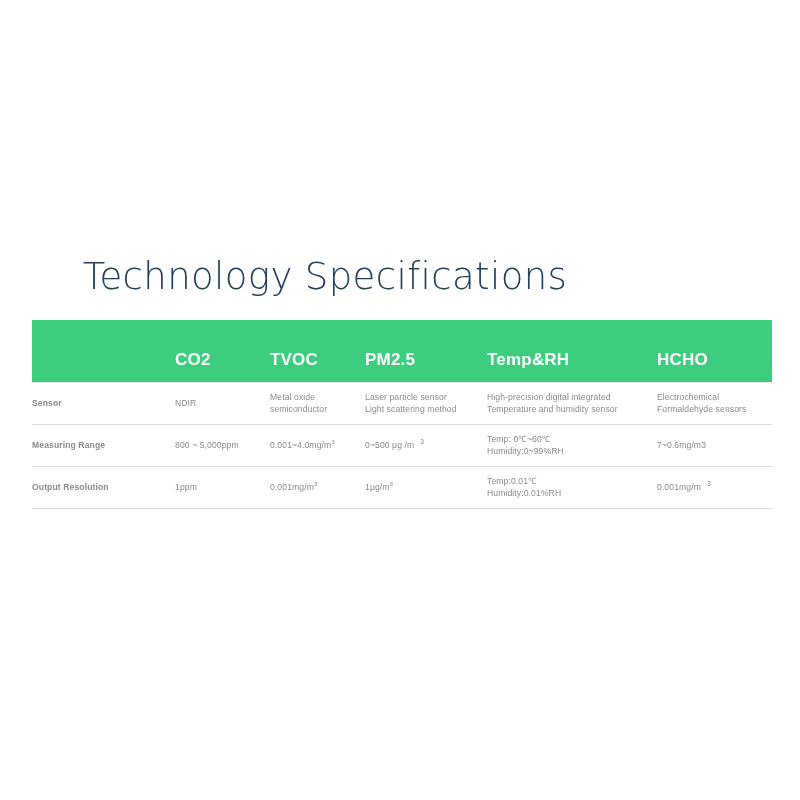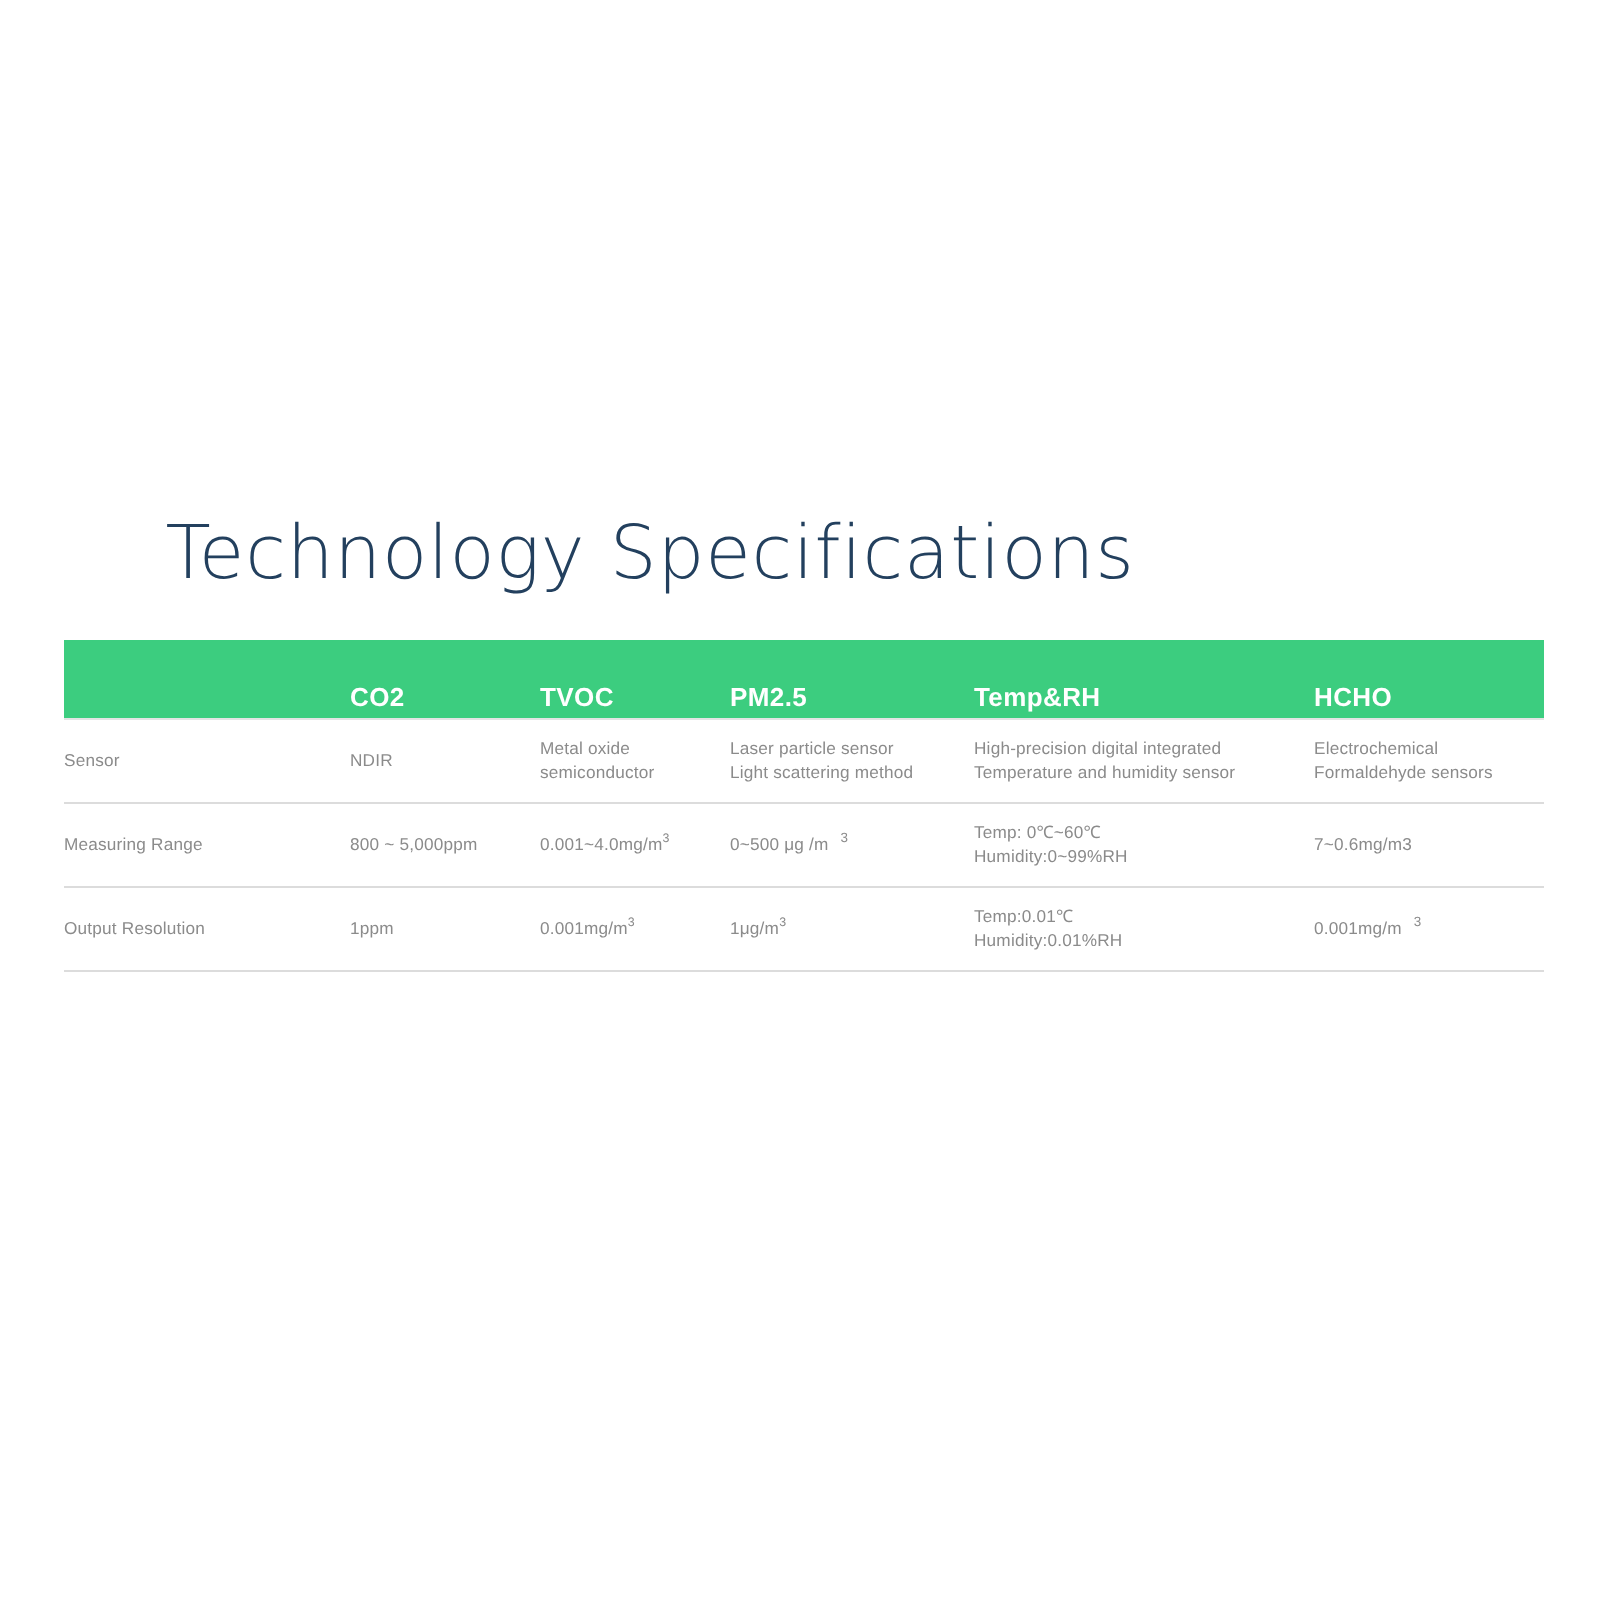--- a/index.html
+++ b/index.html
@@ -42,27 +42,27 @@
     top: 320px;
     width: 740px;
     border-collapse: collapse;
     table-layout: fixed;
   }
 
   .spec-table thead tr {
     background: #3ccd7f;
   }
   .spec-table thead th {
-    height: 39px;
+    height: 62px;
     padding: 0 0 0 0;
     vertical-align: middle;
     text-align: left;
     color: #ffffff;
     font-family: "Liberation Sans", sans-serif;
-    font-size: 13px;
+    font-size: 17px;
     font-weight: bold;
     letter-spacing: 0.2px;
     border: 0;
     margin-left: 32px;
   }
   .th-label {
     display: block;
     padding-top: 18px;
   }
 
@@ -78,21 +78,21 @@
     padding: 0;
   }
   .spec-table tbody tr:first-child td {
     border-top: 1px solid #e4e4e4;
   }
 
   td.row-label {
     color: #555f66;
     font-family: "DejaVu Sans", sans-serif;
     font-size: 13px;
-    font-weight: 400;
+    font-weight: 700;
     letter-spacing: 0.2px;
     padding-left: 5px;
   }
 
   
   col.c-label { width: 143px; }
   col.c-co2   { width:  95px; }
   col.c-tvoc  { width:  95px; }
   col.c-pm    { width: 122px; }
   col.c-temp  { width: 170px; }

